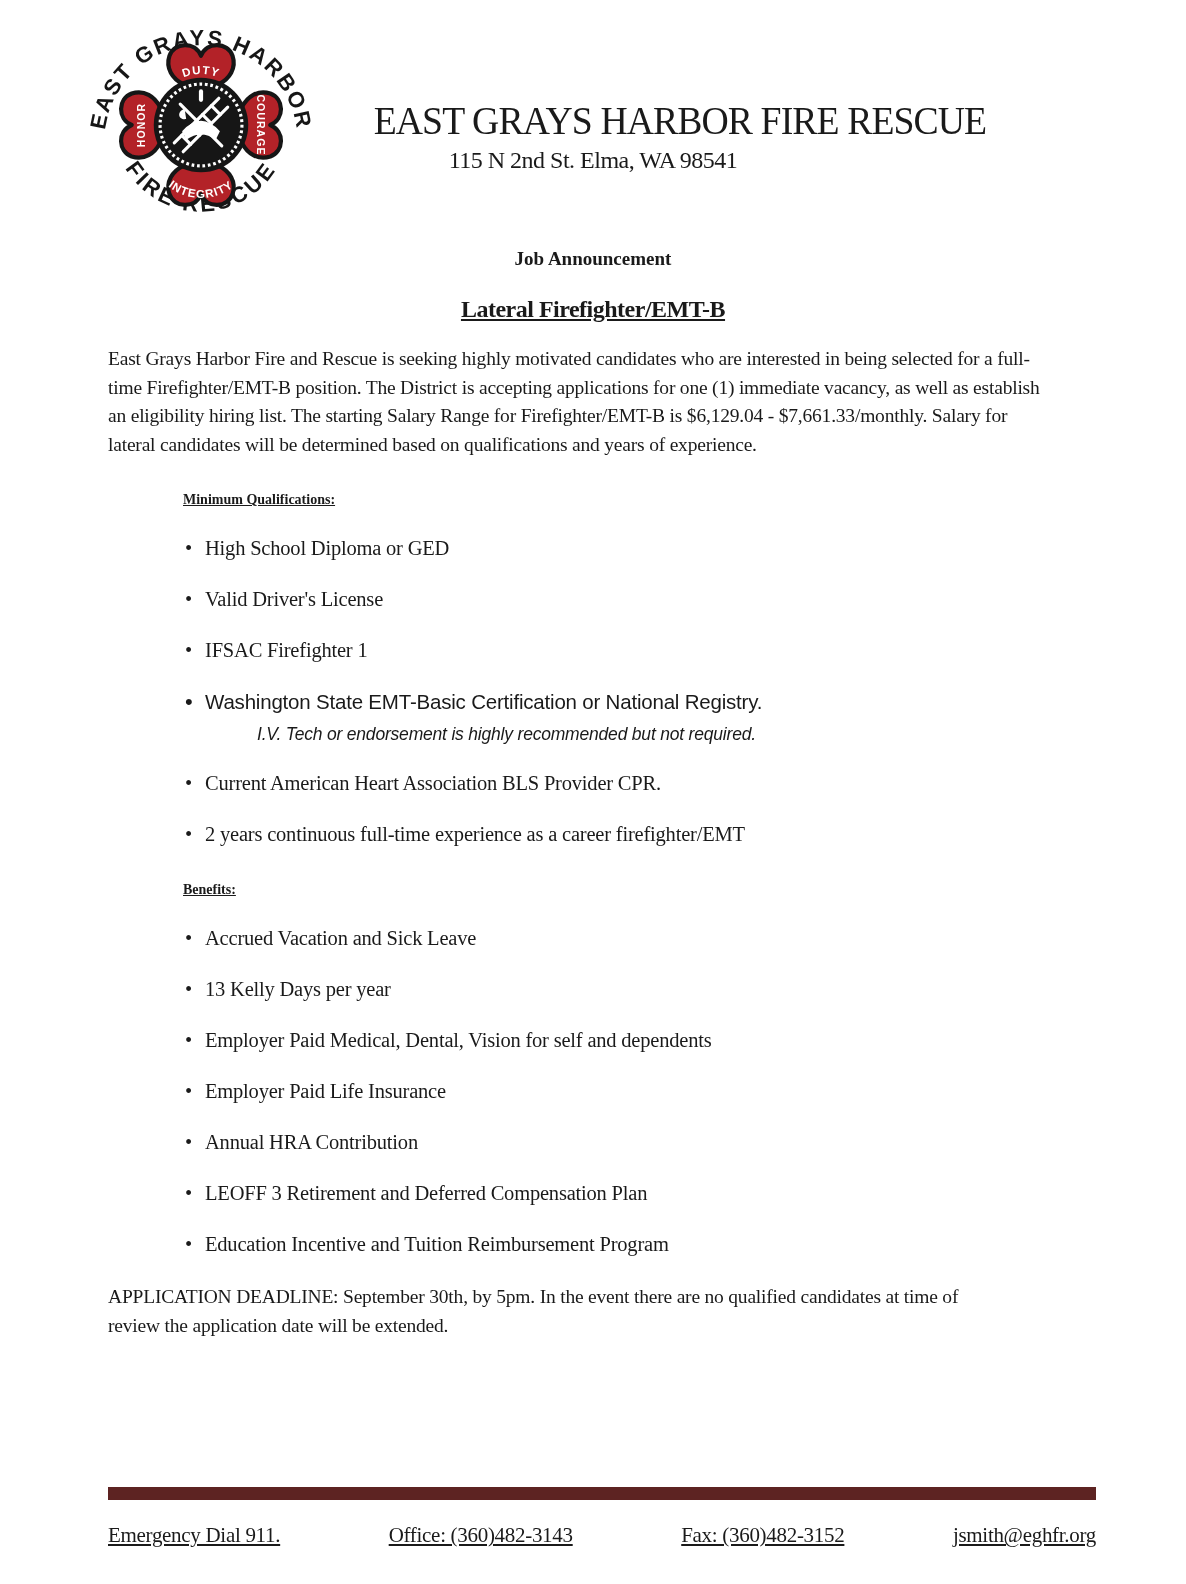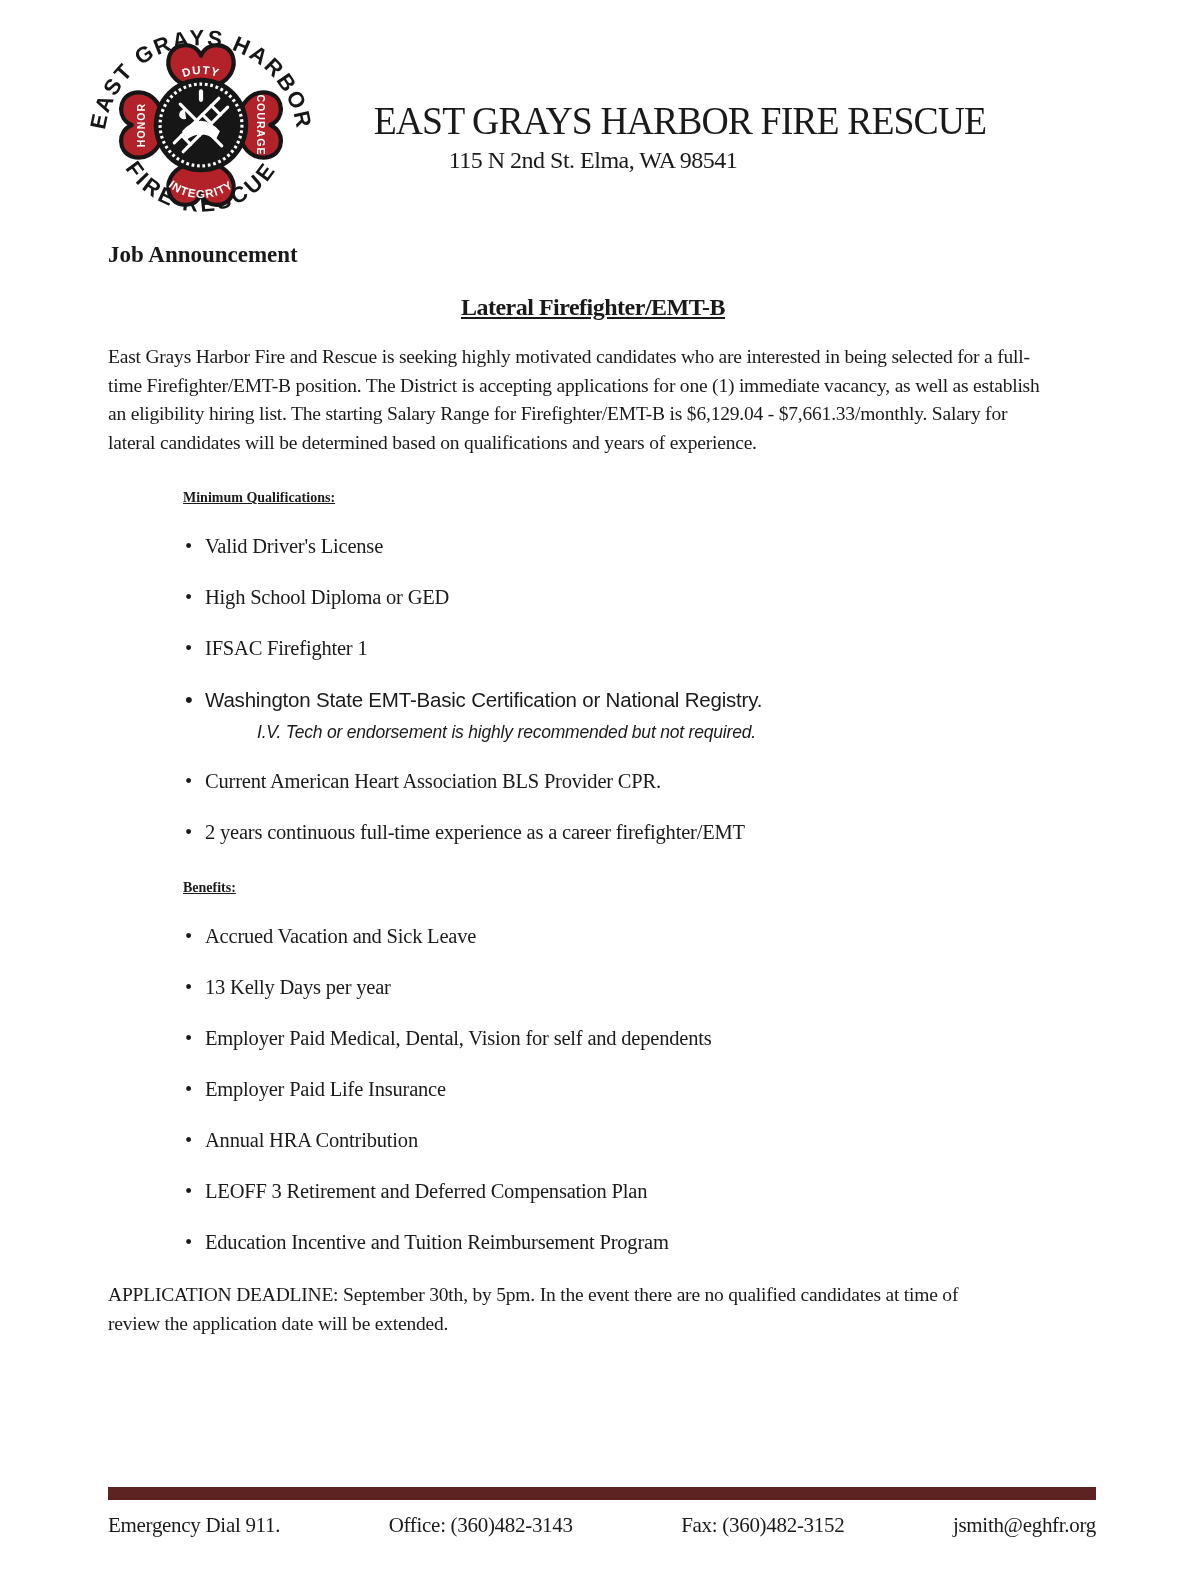--- a/index.html
+++ b/index.html
@@ -24,22 +24,22 @@
     white-space: nowrap;
   }
   .org-title .squeeze { display: inline-block; transform: scaleX(0.92); transform-origin: center; }
   .org-address {
     position: absolute; left: 108px; top: 147px; width: 970px;
     text-align: center; font-size: 24px; letter-spacing: -0.5px;
   }
   
   .content { margin: 0 108px; }
   .job-heading {
-    margin-top: 12px; 
-    font-size: 23px; font-weight: 700;
+    margin-top: 18px; text-align: center;
+    font-size: 19px; font-weight: 700;
   }
   .job-subheading {
     margin-top: 26px; text-align: center;
     font-size: 24px; font-weight: 700;
   }
   .job-subheading span { text-decoration: underline; letter-spacing: -0.5px; }
   
   .intro {
     margin-top: 22px; width: 940px;
     font-size: 19.5px; line-height: 28.5px; letter-spacing: -0.2px;
@@ -71,23 +71,23 @@
     font-family: "Liberation Sans", "DejaVu Sans", sans-serif;
   }
   .deadline {
     margin-top: 24px; width: 880px;
     font-size: 19.5px; line-height: 28.5px; letter-spacing: -0.2px;
   }
   
   .footer { position: absolute; left: 108px; right: 90px; top: 1487px; }
   .footer-bar { height: 13px; }
   .footer-row {
-    margin-top: 13px;
+    margin-top: 23px;
     display: flex; justify-content: space-between; align-items: baseline;
-    font-size: 21px; letter-spacing: -0.3px;
+    font-size: 21px; letter-spacing: -0.3px; text-decoration: underline;
   }
 </style>
 </head>
 <body>
 
 <div class="page">
 
   <div class="header">
 
     <svg class="logo" viewBox="0 0 200 200" xmlns="http://www.w3.org/2000/svg">
@@ -163,22 +163,22 @@
       <span>Lateral Firefighter/EMT-B</span>
     </div>
 
     <p class="intro">East Grays Harbor Fire and Rescue is seeking highly motivated candidates who are interested in being selected for a full-time Firefighter/EMT-B position. The District is accepting applications for one (1) immediate vacancy, as well as establish an eligibility hiring list. The starting Salary Range for Firefighter/EMT-B is $6,129.04 - $7,661.33/monthly. Salary for lateral candidates will be determined based on qualifications and years of experience.</p>
 
     <div class="section-heading">
       <span>Minimum Qualifications:</span>
     </div>
 
     <ul class="bullets">
+      <li>High School Diploma or GED</li>
       <li>Valid Driver's License</li>
-      <li>High School Diploma or GED</li>
       <li>IFSAC Firefighter 1</li>
       <li class="sans">
         <div>Washington State EMT-Basic Certification or National Registry.</div>
         <div class="emt-note">I.V. Tech or endorsement is highly recommended but not required.</div>
       </li>
       <li>Current American Heart Association BLS Provider CPR.</li>
       <li>2 years continuous full-time experience as a career firefighter/EMT</li>
     </ul>
 
     <div class="section-heading">

